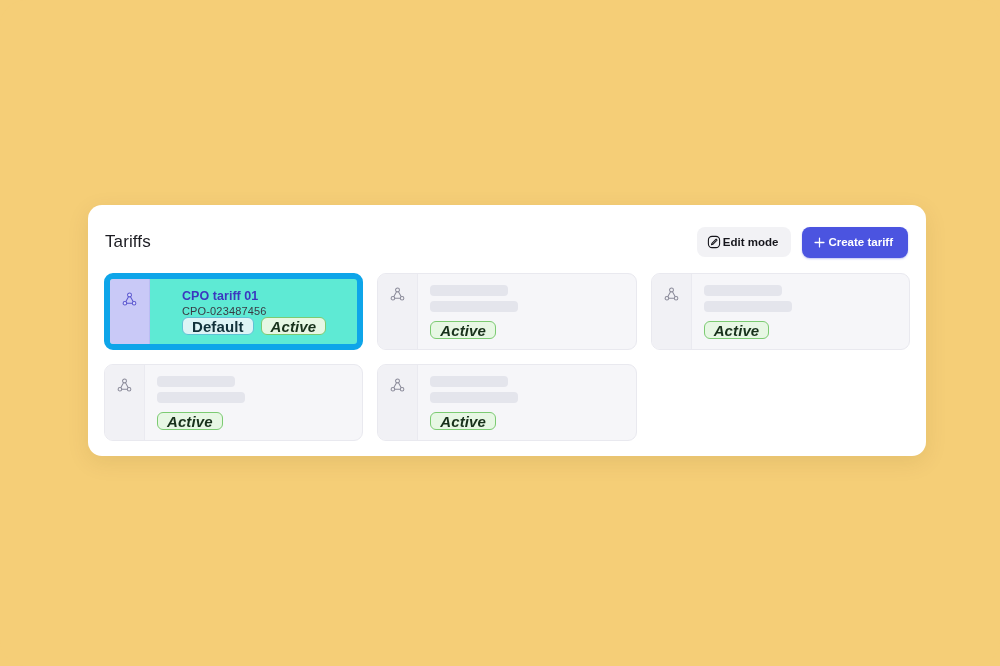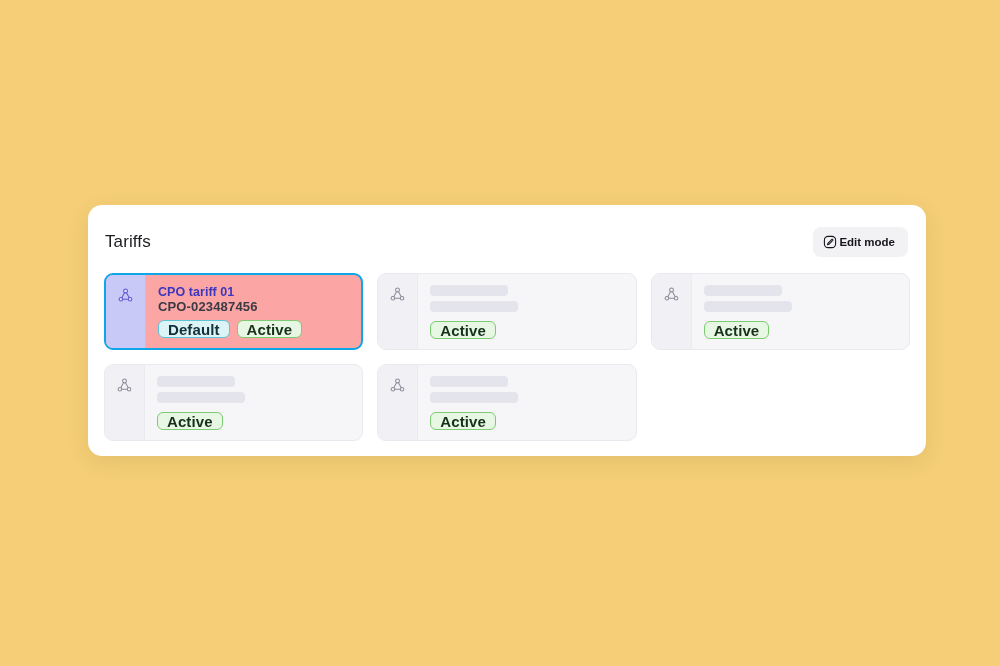--- a/index.html
+++ b/index.html
@@ -110,22 +110,23 @@
     align-items: stretch;
     height: 77px;
     border-radius: 9px;
     overflow: hidden;
     background: #f6f6f9;
     border: 1px solid #e9e9ef;
     cursor: pointer;
   }
 
   .tariff-card.selected {
-    background: #fca5a5;
-    border: 2px solid #0ea5e9;
+    background: #5eead4;
+    border: 6px solid #0ea5e9;
+    gap: 20px;
   }
 
   .card-iconcol {
     width: 40px;
     flex: none;
     display: flex;
     align-items: flex-start;
     justify-content: center;
     padding-top: 12px;
     background: #f1f1f5;
@@ -147,22 +148,22 @@
 
   .card-title {
     font-size: 12.5px;
     font-weight: 700;
     color: #3b37bf;
     line-height: 16px;
     letter-spacing: 0.05px;
   }
 
   .card-subtitle {
-    font-size: 13px;
-    font-weight: 700;
+    font-size: 11px;
+    font-weight: 400;
     color: #3a3a44;
     line-height: 12px;
     letter-spacing: 0.15px;
     margin-top: 1px;
   }
 
   .badge-row {
     display: flex;
     align-items: center;
     gap: 7px;
@@ -185,20 +186,21 @@
   .badge-default {
     background: #ddf4f6;
     border: 1px solid #5fc3d6;
     color: #10313a;
   }
 
   .badge-active {
     background: #e7f7e4;
     border: 1px solid #7ccb72;
     color: #17301a;
+    font-style: italic;
   }
 
   
   .skel {
     background: #e4e5ec;
     border-radius: 4px;
   }
   .skel-line-1 { width: 78px; height: 11px; margin-top: 2px; }
   .skel-line-2 { width: 88px; height: 11px; margin-top: 5px; }
 
@@ -219,20 +221,28 @@
         <button class="btn btn-edit">
           <span class="icon">
             <svg width="14" height="14" viewBox="0 0 16 16" fill="none" aria-hidden="true">
               <rect x="1.6" y="1.6" width="12.8" height="12.8" rx="4.2" stroke="#16161c" stroke-width="1.25"></rect>
               <path d="M10.4 4.7 L5.6 9.5 L5.1 11.1 L6.7 10.6 L11.5 5.8 Z" stroke="#16161c" stroke-width="1.15" stroke-linejoin="round" fill="none"></path>
             </svg>
           </span>
           <span>Edit mode</span>
         </button>
 
+        <button class="btn btn-create">
+          <span class="icon">
+            <svg width="13" height="13" viewBox="0 0 14 14" fill="none" aria-hidden="true">
+              <path d="M7 2.2 V11.8 M2.2 7 H11.8" stroke="#ffffff" stroke-width="1.35" stroke-linecap="round"></path>
+            </svg>
+          </span>
+          <span>Create tariff</span>
+        </button>
 
       </div>
     </div>
 
     <div class="card-grid">
 
       <div class="tariff-card selected">
         <div class="card-iconcol">
           <span class="icon">
             <svg width="17" height="17" viewBox="0 0 20 20" fill="none" aria-hidden="true">

